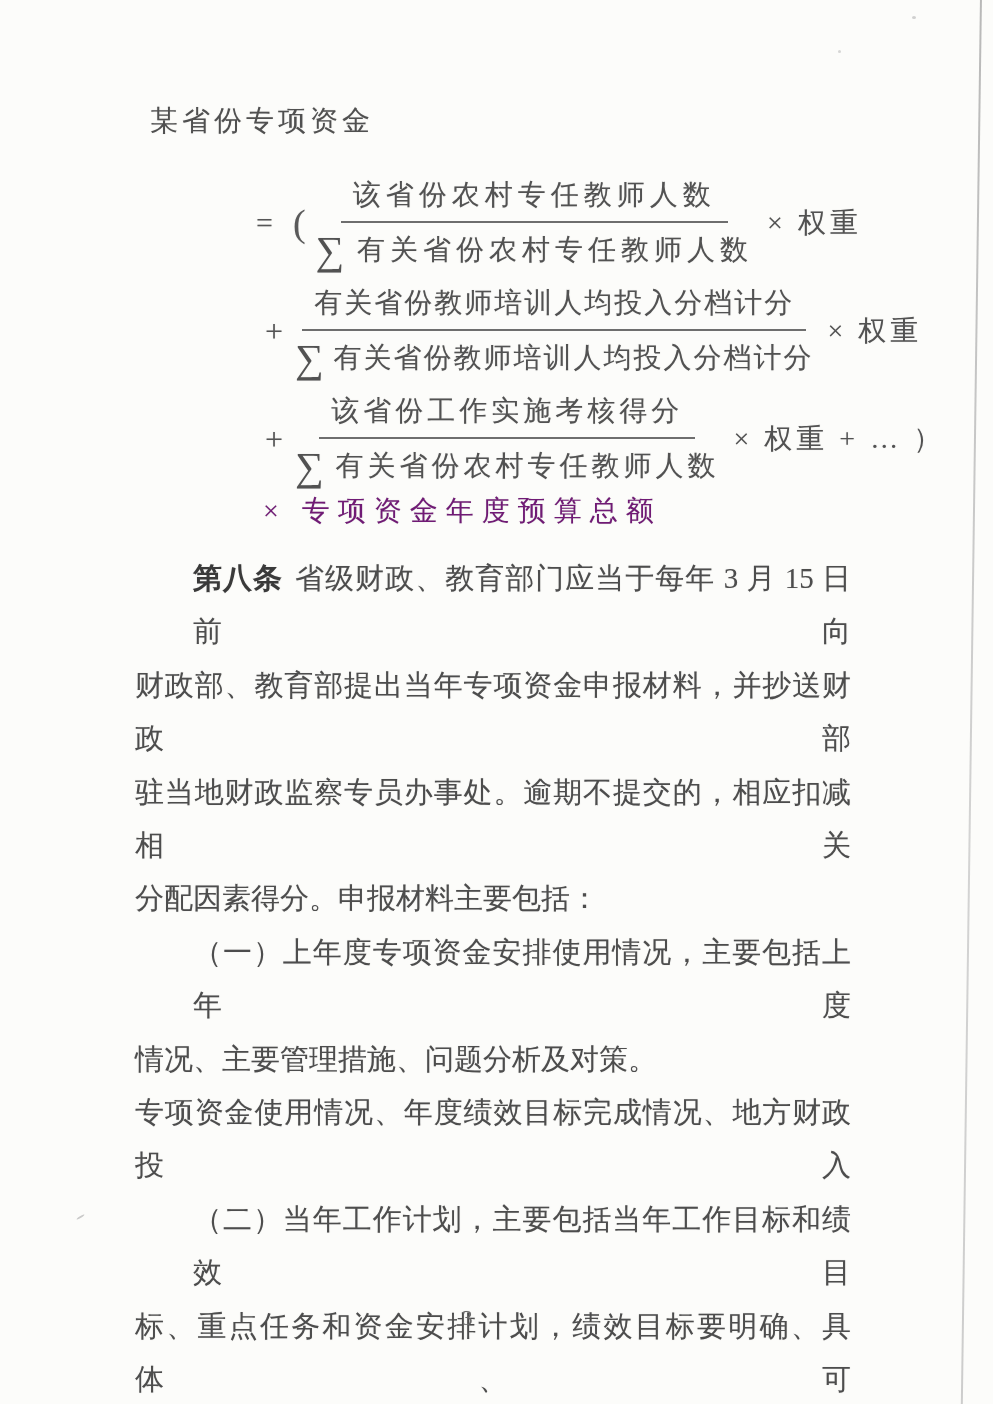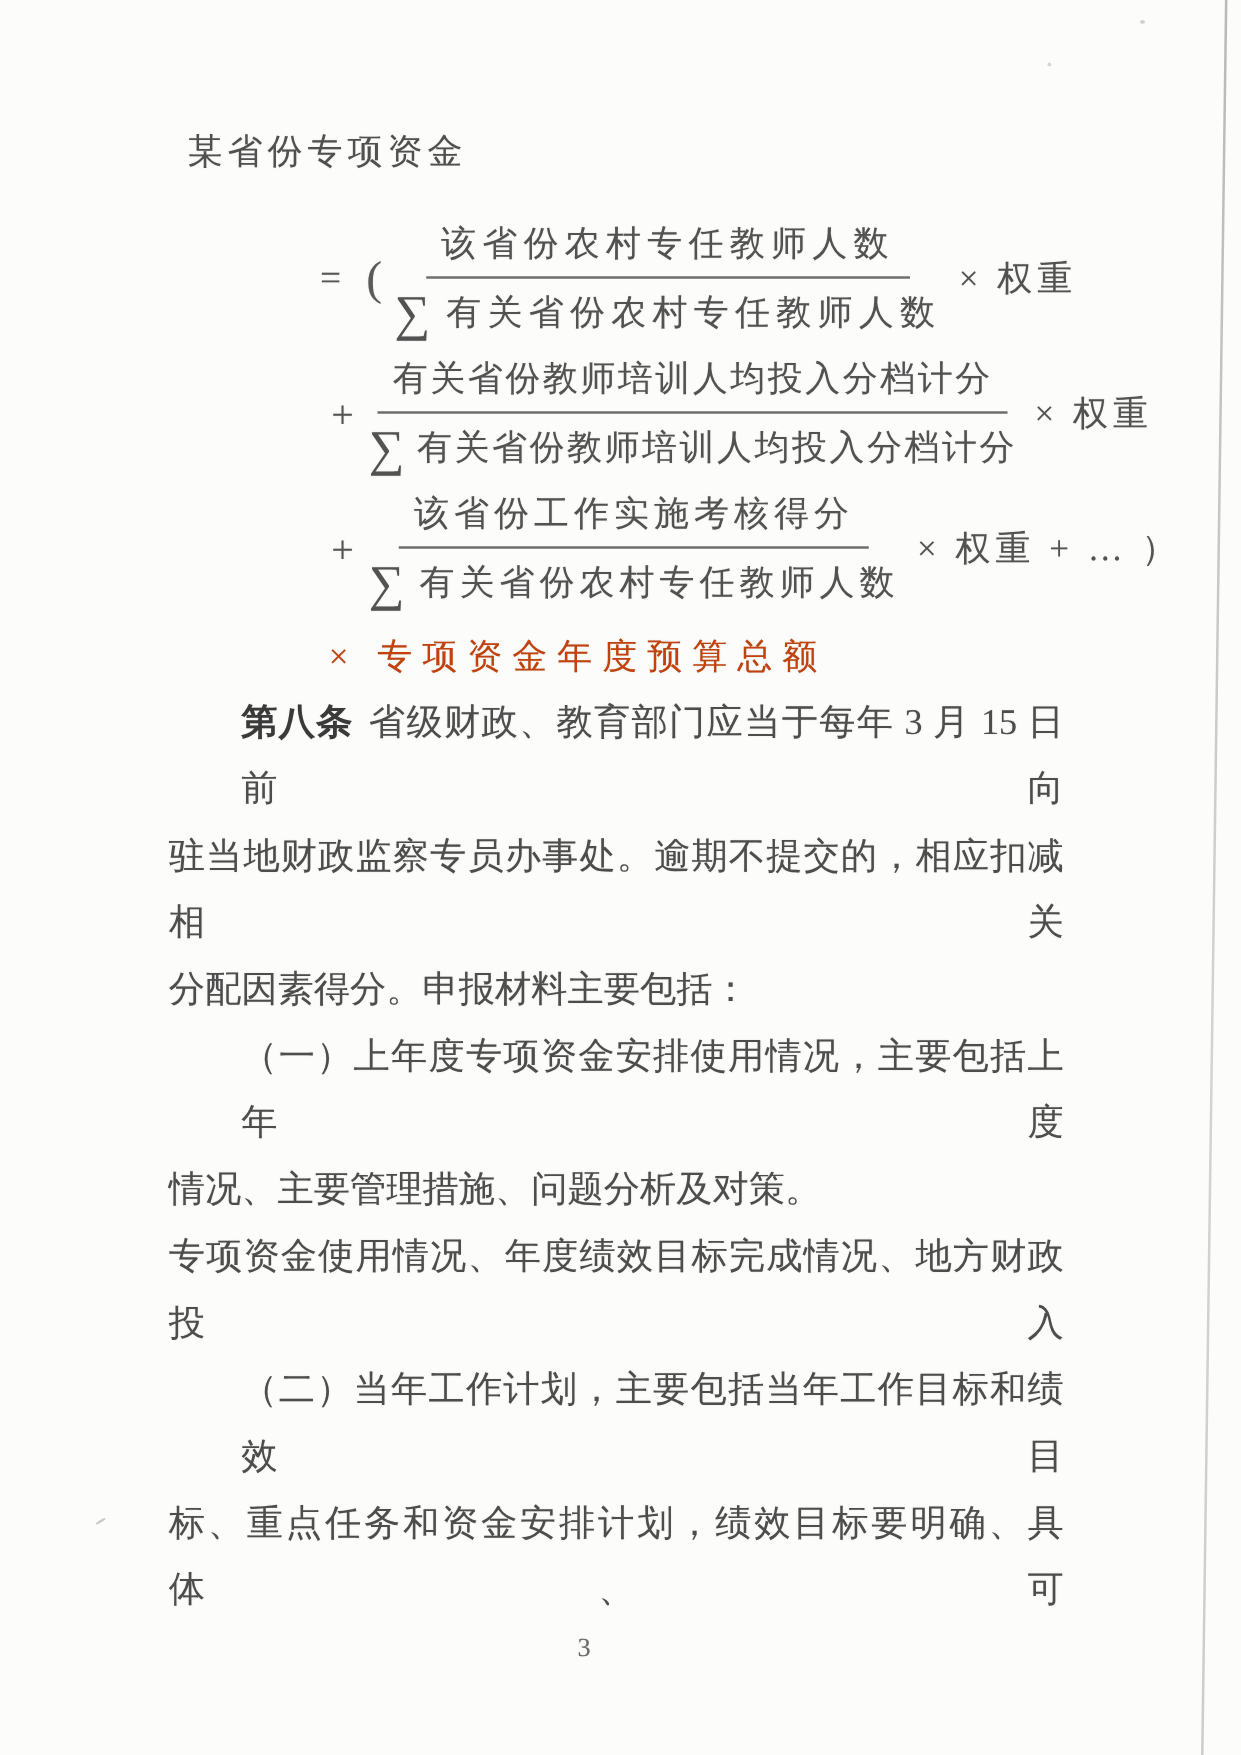--- a/index.html
+++ b/index.html
@@ -31,22 +31,22 @@
     padding:0 12px 7px;border-bottom:2px solid #6e6e6e;
     text-align:left;
   }
   .den{display:flex;align-items:center;padding-top:7px;}
   .sigma{font-size:40px;line-height:1;margin-right:8px;position:relative;top:1px;}
   .suffix{margin-left:14px;letter-spacing:4px;}
   .ls5{letter-spacing:5px;}
   .ls2{letter-spacing:2px;}
   .ls4{letter-spacing:4px;}
   .total-line{
-    position:absolute;left:263px;top:506px;
-    font-size:28px;letter-spacing:8px;color:#c2410c;white-space:nowrap;
+    position:absolute;left:263px;top:492px;
+    font-size:28px;letter-spacing:8px;color:#701a75;white-space:nowrap;
   }
   
   .body{
     position:absolute;left:135px;top:552px;width:716px;
     font-size:29px;line-height:53.4px;color:#4d4d4d;
   }
   .line{width:100%;}
   .just{text-align:justify;text-align-last:justify;}
   .indent{padding-left:58px;box-sizing:border-box;}
   .lead{
@@ -118,20 +118,21 @@
     </span>
     <span class="suffix">× 权重 + … ）</span>
   </div>
 
   <div class="total-line">× 专项资金年度预算总额</div>
 
   <div class="body">
     <div class="line just indent">
       <span class="lead">第八条</span><span>省级财政、教育部门应当于每年 3 月 15 日前向</span>
     </div>
+    <div class="line just"><span>财政部、教育部提出当年专项资金申报材料，并抄送财政部</span></div>
     <div class="line just"><span>驻当地财政监察专员办事处。逾期不提交的，相应扣减相关</span></div>
     <div class="line"><span>分配因素得分。申报材料主要包括：</span></div>
     <div class="line just indent"><span>（一）上年度专项资金安排使用情况，主要包括上年度</span></div>
     <div class="line"><span>情况、主要管理措施、问题分析及对策。</span></div>
     <div class="line just"><span>专项资金使用情况、年度绩效目标完成情况、地方财政投入</span></div>
     <div class="line just indent"><span>（二）当年工作计划，主要包括当年工作目标和绩效目</span></div>
     <div class="line just"><span>标、重点任务和资金安排计划，绩效目标要明确、具体、可</span></div>
 
   </div>
 

